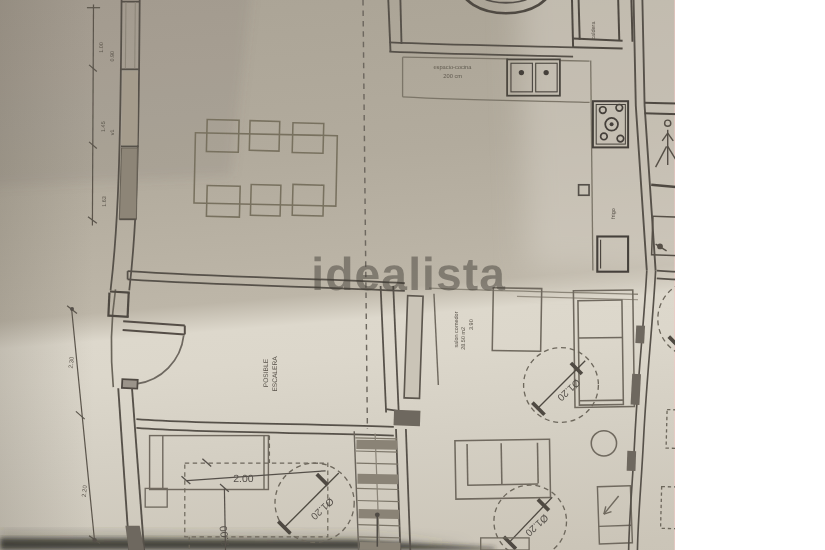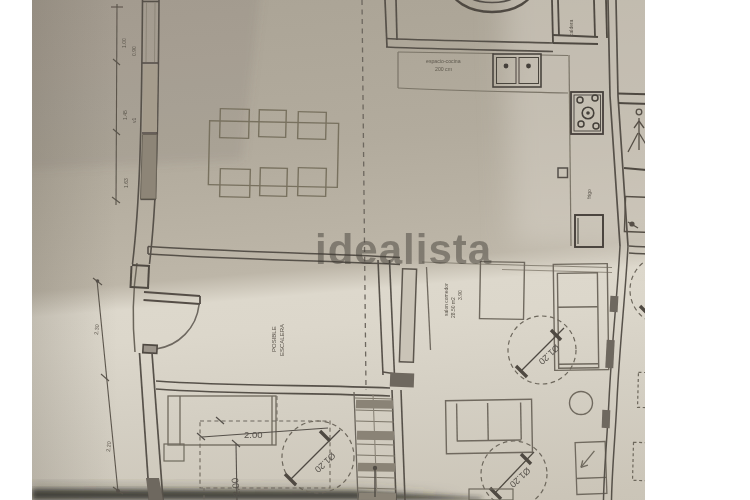--- a/index.html
+++ b/index.html
@@ -1,17 +1,17 @@
 <!DOCTYPE html>
 <html><head>
 <meta charset="utf-8">
 <style>
   html,body{margin:0;padding:0;}
   #stage{position:relative;width:613px;height:500px;overflow:hidden;background:#ef4444;
-         font-family:"Liberation Sans", sans-serif;margin-left:32px;}
+         font-family:"Liberation Sans", sans-serif;}
   svg{position:absolute;left:0;top:0;}
 </style>
 </head>
 <body>
 <div id="stage">
 <svg width="750" height="500" viewBox="0 0 750 500">
 <defs>
   <linearGradient id="gV" x1="0" y1="0" x2="0" y2="1">
     <stop offset="0" stop-color="#a8a193"></stop>
     <stop offset="0.33" stop-color="#b2ab9d"></stop>

